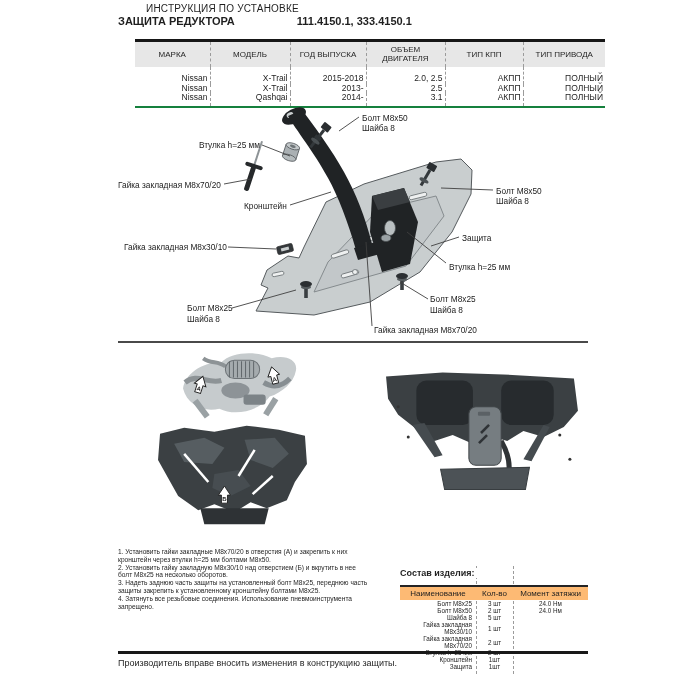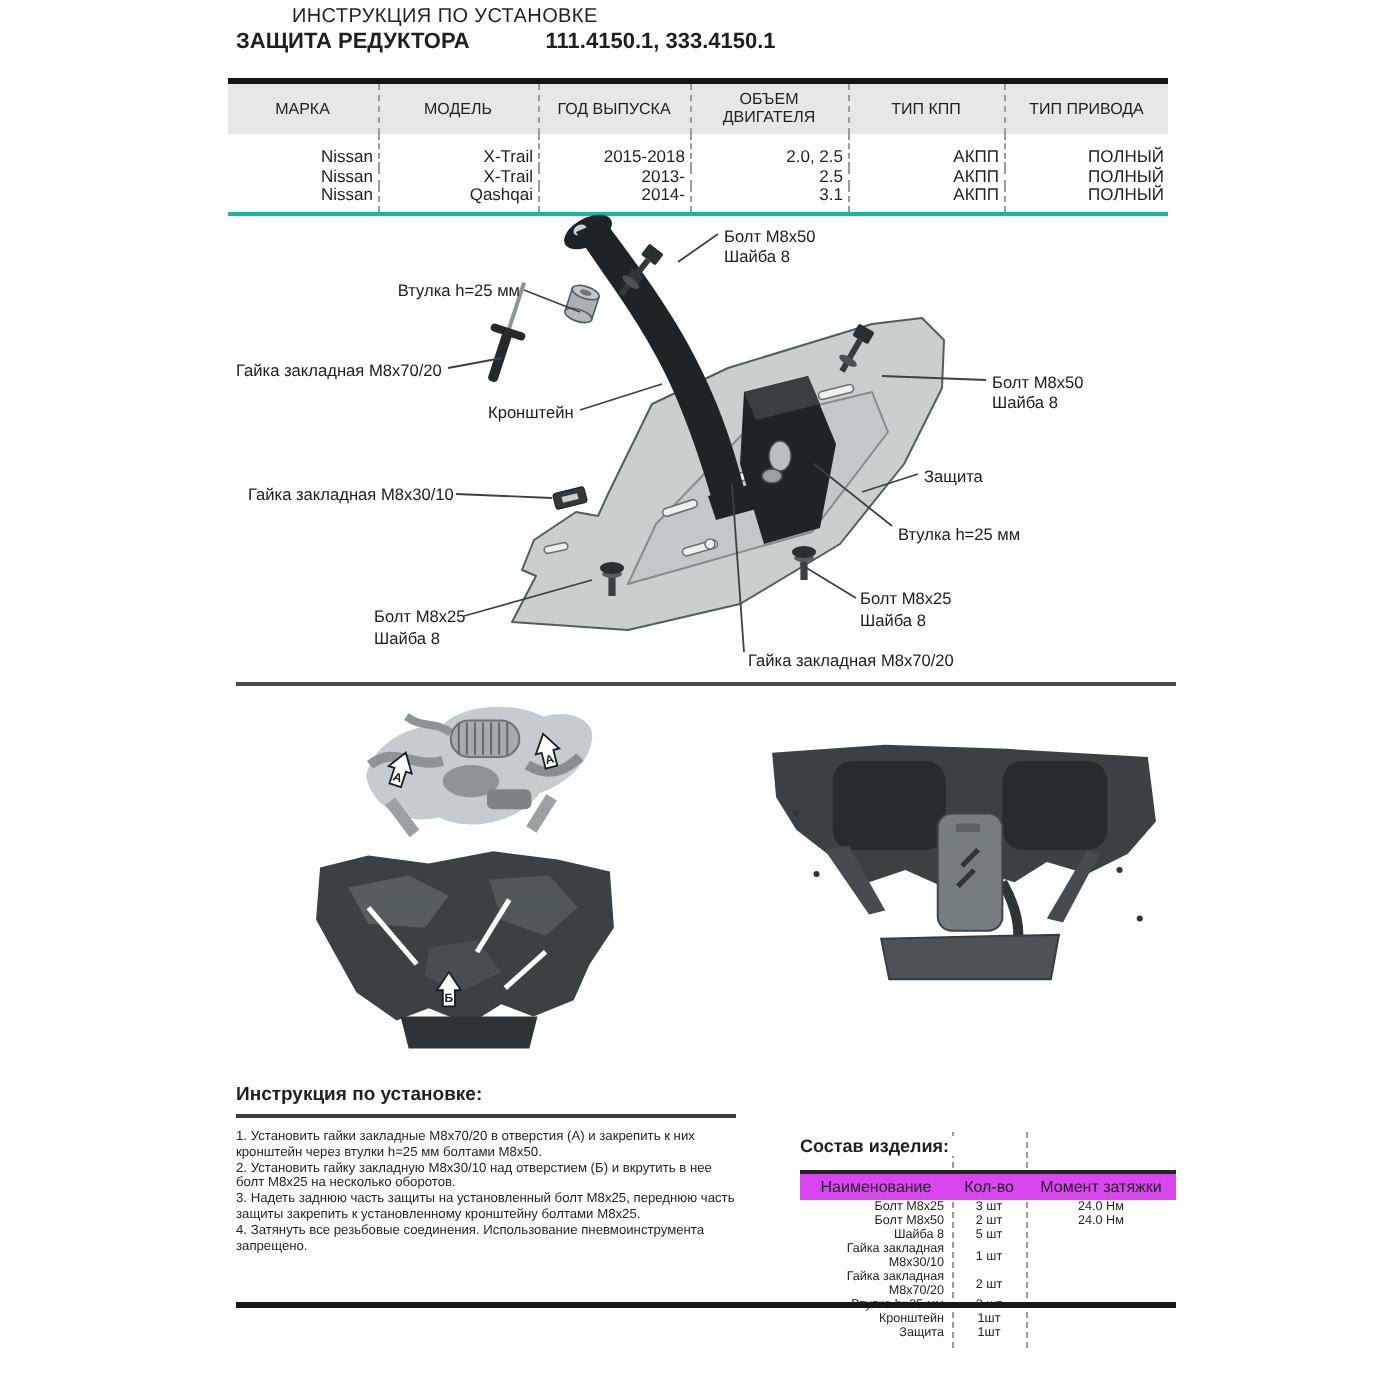--- a/index.html
+++ b/index.html
@@ -7,25 +7,25 @@
     width:700px;height:700px;background:#ffffff;position:relative;overflow:hidden;
     font-family:"Liberation Sans",sans-serif;color:#1f1f1f;
     -webkit-font-smoothing:antialiased;
   }
   .abs{position:absolute;}
 
   
   .doc-type{left:118px;top:3px;font-size:10px;font-weight:500;letter-spacing:.2px;padding-left:28px;}
   .prod-row{left:118px;top:15px;width:470px;display:flex;align-items:flex-end;}
   .prod-name{font-size:11px;font-weight:bold;}
-  .part-nums{font-size:11px;font-weight:bold;margin-left:38px;}
-
-  
-  .veh-table{left:114px;top:39px;width:470px;border-collapse:collapse;
-    border-top:3px solid #161616;border-bottom:2px solid #14b8a6;table-layout:fixed;}
+  .part-nums{font-size:11px;font-weight:bold;margin-left:62px;}
+
+  
+  .veh-table{left:135px;top:39px;width:470px;border-collapse:collapse;
+    border-top:3px solid #161616;border-bottom:2px solid #15803d;table-layout:fixed;}
   .veh-table th{background:#e7e7e7;font-weight:400;font-size:8px;line-height:9px;
     padding:3px 2px 4px;text-align:center;vertical-align:middle;}
   .veh-table th span{display:inline-block;max-width:62px;}
   .veh-table td{font-size:8.5px;line-height:9.5px;text-align:right;padding:0 2px;}
   .veh-table th:not(:last-child),.veh-table td:not(:last-child){border-right:1px dashed #9b9b9b;}
   .veh-table tbody tr:first-child td{padding-top:7px;}
   .veh-table tbody tr:last-child td{padding-bottom:3px;}
 
   
   .diagram{left:118px;top:104px;}
@@ -39,21 +39,21 @@
   .instr-title{font-size:9.5px;font-weight:bold;padding-bottom:4px;border-bottom:2px solid #3c3c3c;}
   .instr-steps{margin-top:6px;}
   .instr-steps p{margin:0;font-size:6.6px;line-height:7.8px;}
 
   
   .parts{left:400px;top:542px;width:188px;height:108px;margin-top:24px;}
   .parts .dash{position:absolute;top:0;bottom:0;border-left:1px dashed #9b9b9b;}
   .parts-title{position:absolute;left:0;top:2px;font-size:9px;font-weight:bold;background:#fff;padding-right:3px;}
   .parts-table{position:absolute;left:0;top:19px;width:188px;border-collapse:collapse;table-layout:fixed;
     border-top:2px solid #242424;}
-  .parts-table th{background:#d946ef;font-weight:400;font-size:8px;padding:2px 2px;text-align:center;}
+  .parts-table th{background:#fdba74;font-weight:400;font-size:8px;padding:2px 2px;text-align:center;}
   .parts-table td{font-size:6.3px;line-height:7px;padding:0 2px;}
   .parts-table .c-name{text-align:right;padding-right:4px;}
   .parts-table .c-qty{text-align:center;}
   .parts-table .c-tq{text-align:center;}
 
   
   .foot-rule{left:118px;top:651px;width:470px;height:3px;background:#181818;}
   .foot-text{left:118px;top:657px;width:470px;font-size:9px;line-height:12px;}
   .foot-text b{font-weight:bold;}
 </style>
@@ -279,21 +279,20 @@
   <path d="M58 98 L146 96 L142 118 L62 118 Z" fill="#4c5256" stroke="#383d40" stroke-width="1"></path>
   <g fill="#333">
     <circle cx="26" cy="66" r="1.5"></circle>
       <circle cx="176" cy="64" r="1.5"></circle>
     <circle cx="186" cy="88" r="1.5"></circle>
       <circle cx="16" cy="36" r="1.5"></circle>
   </g>
 </svg>
 
 <div class="abs instr">
-  <div class="instr-title">Инструкция по установке:</div>
   <div class="instr-steps">
     <p>1. Установить гайки закладные M8x70/20 в отверстия (А) и закрепить к них кронштейн через втулки h=25 мм болтами M8x50.</p>
     <p>2. Установить гайку закладную M8x30/10 над отверстием (Б) и вкрутить в нее болт M8x25 на несколько оборотов.</p>
     <p>3. Надеть заднюю часть защиты на установленный болт M8x25, переднюю часть защиты закрепить к установленному кронштейну болтами M8x25.</p>
     <p>4. Затянуть все резьбовые соединения. Использование пневмоинструмента запрещено.</p>
   </div>
 </div>
 
 <div class="abs parts">
   <div class="dash" style="left:76px;"></div>
@@ -352,13 +351,14 @@
         <td class="c-name">Защита</td>
         <td class="c-qty">1шт</td>
         <td class="c-tq"></td>
       </tr>
     </tbody>
   </table>
 </div>
 
 <div class="abs foot-rule"></div>
 <div class="abs foot-text">
+  <div>Производитель вправе вносить изменения в конструкцию защиты.</div>
 </div>
 
 </body></html>

